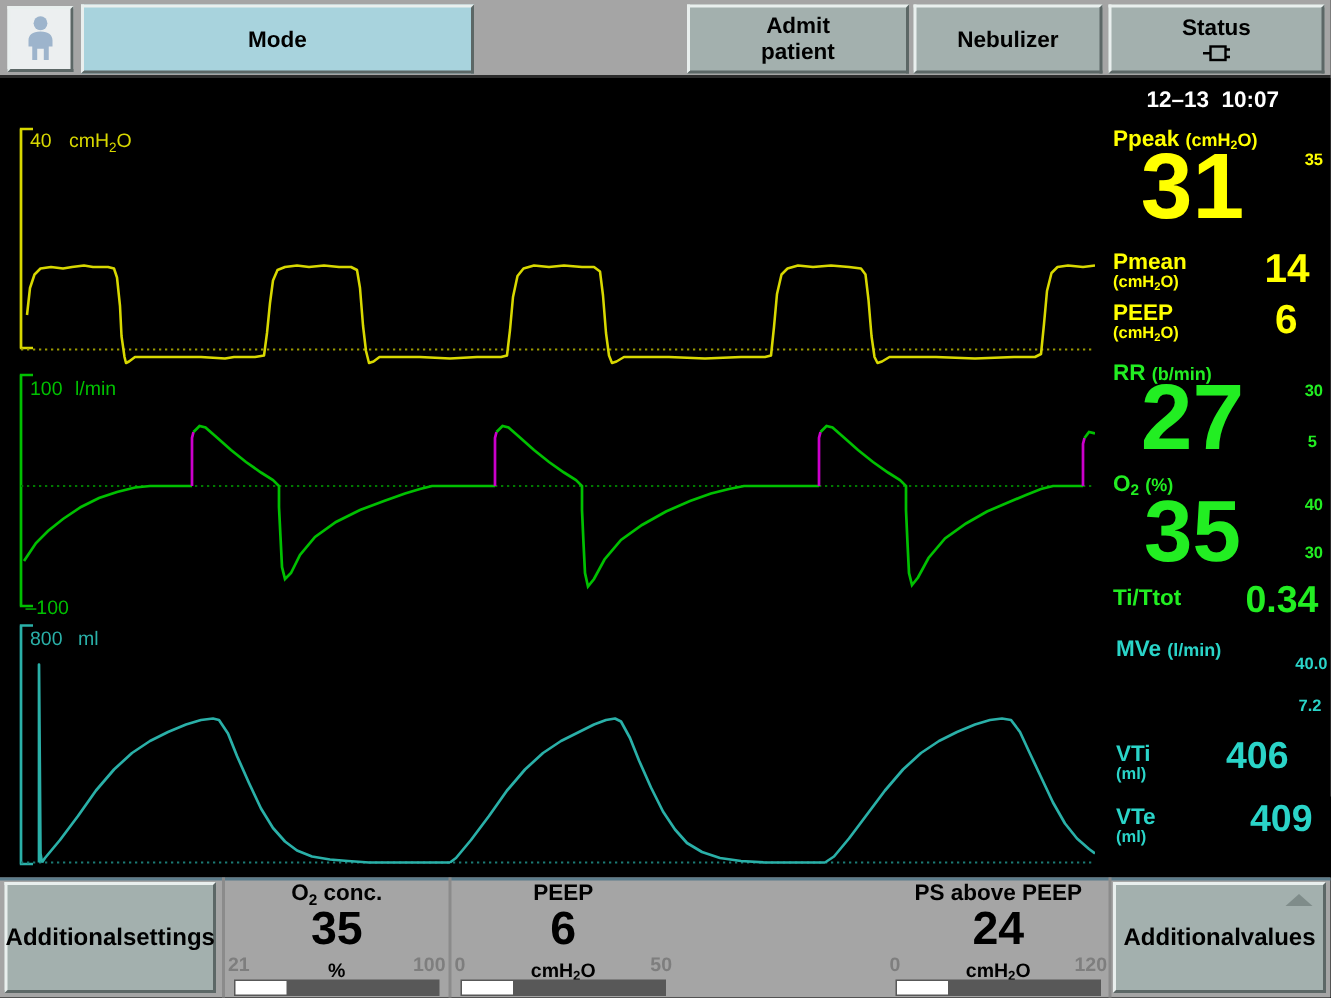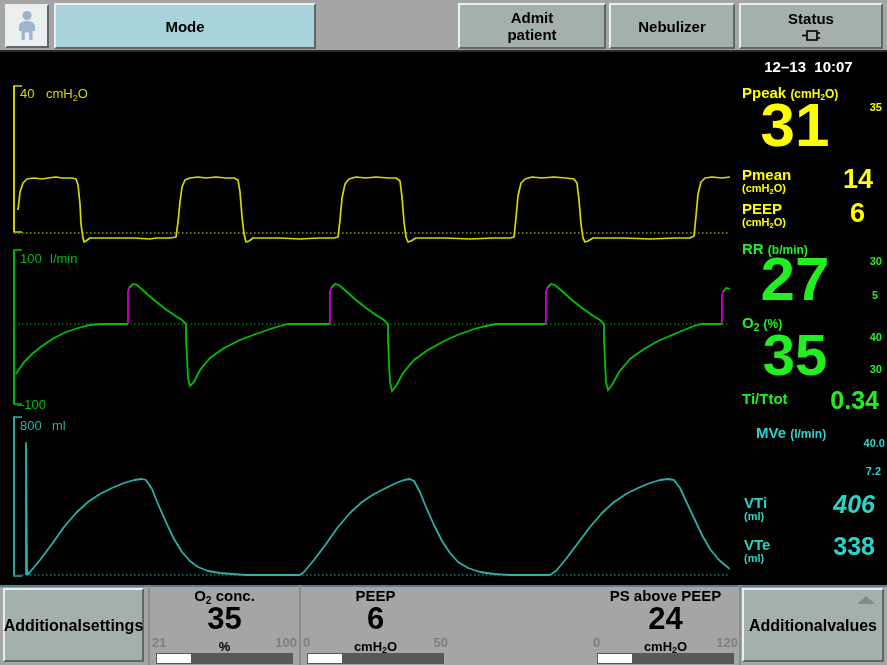--- a/index.html
+++ b/index.html
@@ -195,34 +195,34 @@
       <span>O<sub>2</sub></span>
       <span class="np-unit" style="font-size:12px;">(%)</span>
     </div>
     <div class="np-big brightgrn" style="left:0;top:274px;width:130px;text-align:center;font-size:58px;">35</div>
     <div class="np-scale brightgrn" style="right:5px;top:280px;">40</div>
     <div class="np-scale brightgrn" style="right:5px;top:312px;">30</div>
 
     <div class="np-label brightgrn" style="left:12px;top:338px;font-size:15px;">Ti/Ttot</div>
     <div class="np-mid brightgrn" style="right:8px;top:336px;font-size:25px;">0.34</div>
 
-    <div class="np-label cyn" style="left:14px;top:372px;font-size:15px;margin-left:12px;">
+    <div class="np-label cyn" style="left:14px;top:372px;font-size:15px;">
       <span>MVe</span>
       <span class="np-unit" style="font-size:12px;">(l/min)</span>
     </div>
     <div class="np-scale cyn" style="right:2px;top:386px;">40.0</div>
     <div class="np-scale cyn" style="right:6px;top:414px;">7.2</div>
 
     <div class="np-label cyn" style="left:14px;top:442px;font-size:15px;">VTi</div>
     <div class="np-label cyn" style="left:14px;top:458px;font-size:11px;">(ml)</div>
-    <div class="np-mid cyn" style="right:12px;top:440px;font-size:25px;font-style:italic;">406</div>
+    <div class="np-mid cyn" style="right:28px;top:440px;font-size:25px;">406</div>
 
     <div class="np-label cyn" style="left:14px;top:484px;font-size:15px;">VTe</div>
     <div class="np-label cyn" style="left:14px;top:500px;font-size:11px;">(ml)</div>
-    <div class="np-mid cyn" style="right:12px;top:482px;font-size:25px;">338</div>
+    <div class="np-mid cyn" style="right:12px;top:482px;font-size:25px;">409</div>
   </div>
 
   <div id="bottombar">
     <div id="bb-topline"></div>
 
     <div id="add-settings" class="corner-btn">
       <span>Additional</span>
       <span>settings</span>
     </div>
 

